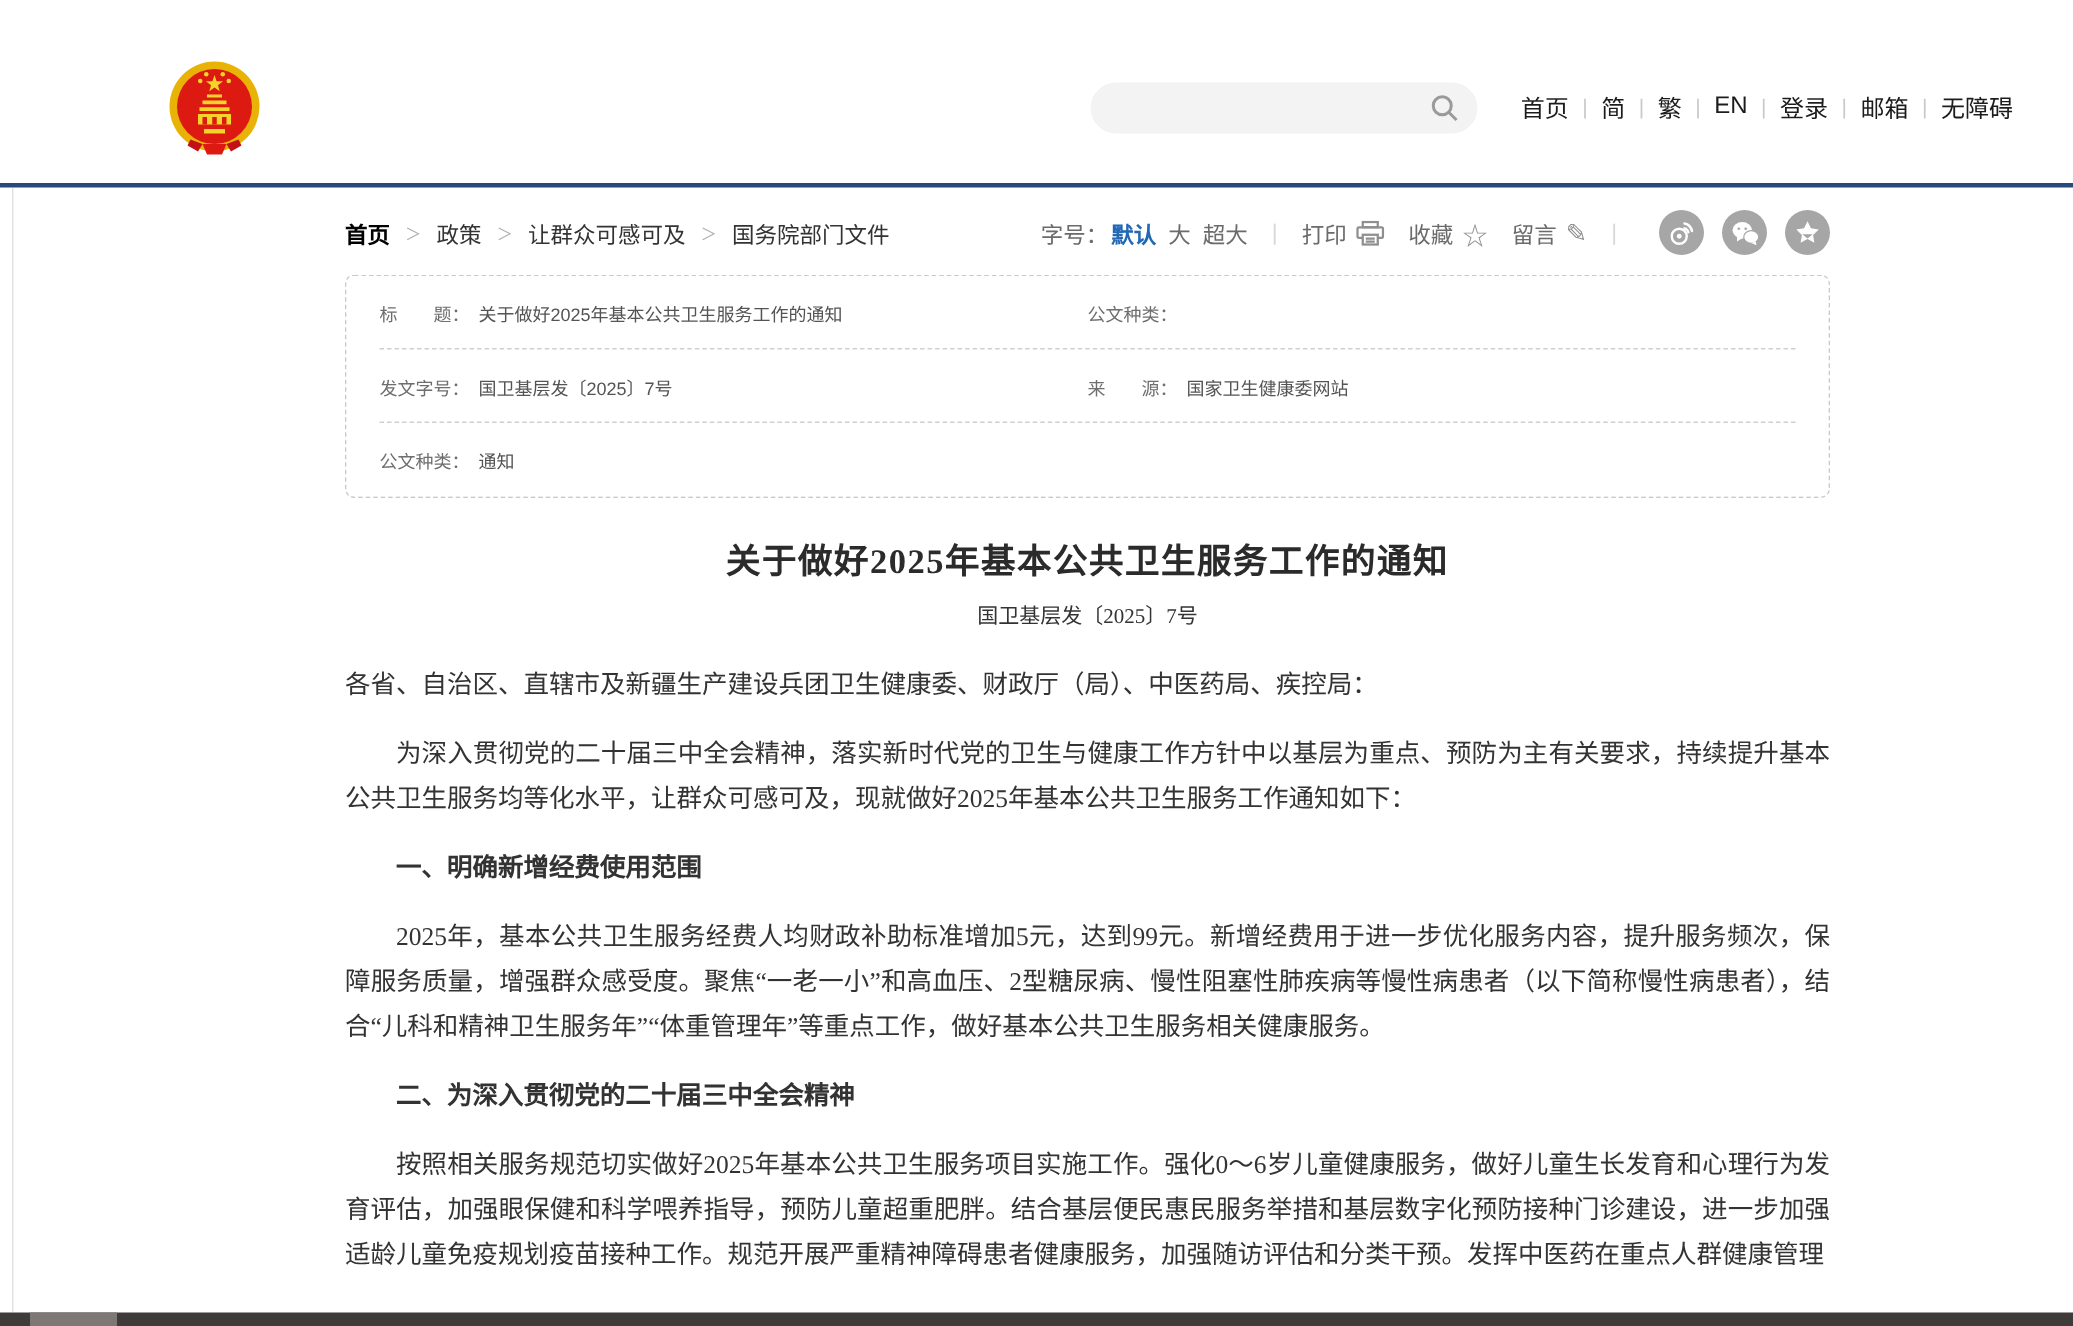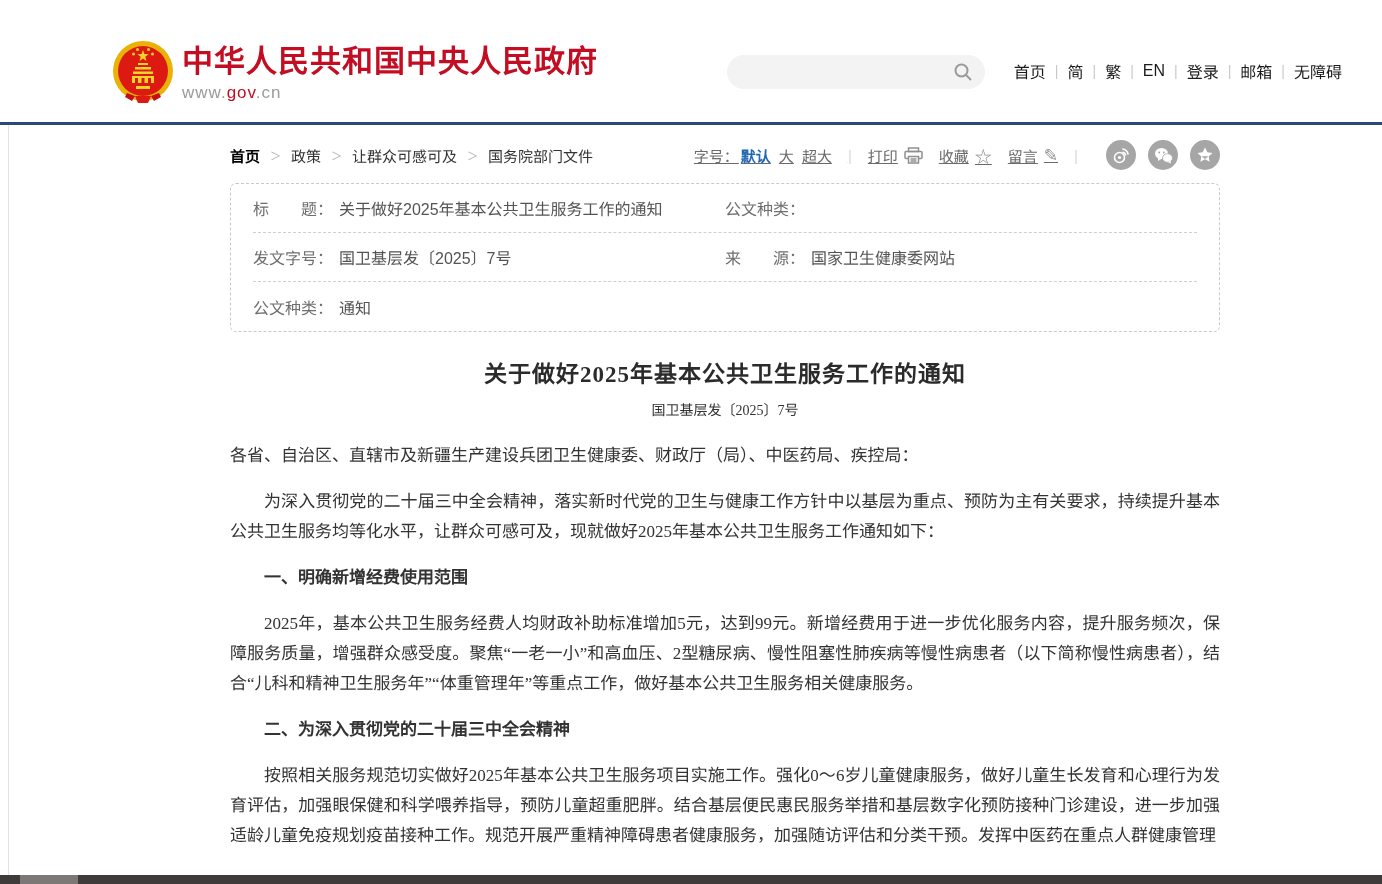--- a/index.html
+++ b/index.html
@@ -29,35 +29,35 @@
 
   
   .content { position:absolute; left:230px; top:140px; width:990px; }
 
   .crumb-row { display:flex; justify-content:space-between; align-items:center; height:30px; }
   .breadcrumb { display:flex; align-items:center; font-size:15px; color:#333; }
   .breadcrumb .crumb { cursor:pointer; white-space:nowrap; }
   .breadcrumb .crumb-home { font-weight:bold; color:#000; }
   .breadcrumb .crumb-sep { color:#b0b0b0; font-size:11px; margin:0 10px; }
 
-  .doc-toolbar { display:flex; align-items:center; font-size:15px; color:#6b6b6b;text-decoration:underline; }
+  .doc-toolbar { display:flex; align-items:center; font-size:15px; color:#6b6b6b; }
   .doc-toolbar .fs-label { color:#6b6b6b; }
   .doc-toolbar .fs-opt { margin-left:8px; cursor:pointer; color:#6b6b6b; }
   .doc-toolbar .fs-default { color:#2268b3; font-weight:bold; }
   .doc-toolbar .tb-divider { color:#d8d8d8; margin:0 16px; }
   .tool-item { display:flex; align-items:center; margin-right:16px; cursor:pointer; color:#6b6b6b; }
   .tool-item:last-child { margin-right:0; }
   .tool-item .tool-icon { margin-left:6px; display:inline-flex; align-items:center; }
   .glyph-icon { font-size:17px; color:#8f8f8f; }
   .share-group { display:flex; align-items:center; margin-left:8px; }
   .share-circle { width:30px; height:30px; border-radius:50%; background:#a6a6a6; margin-left:12px; cursor:pointer; display:flex; align-items:center; justify-content:center; }
 
   
   .meta-box { margin-top:13px; border:1px dashed #c9c9c9; border-radius:6px; padding:0 22px; }
-  .meta-row { display:flex; align-items:center; min-height:49px; border-bottom:1px dashed #cfcfcf; font-size:16px; }
+  .meta-row { display:flex; align-items:center; min-height:49px; border-bottom:1px dashed #cfcfcf; font-size:12px; }
   .meta-row:last-child { border-bottom:none; }
   .meta-cell { width:50%; display:flex; align-items:center; }
   .meta-label { color:#6e6e6e; white-space:pre; flex-shrink:0; }
   .meta-value { color:#545454; margin-left:6px; }
 
   
   .doc-title { margin-top:23px; text-align:center; font-family:"Liberation Serif", serif; font-size:23px; font-weight:bold; color:#2b2b2b; letter-spacing:1px; }
   .doc-number { margin-top:10px; text-align:center; font-family:"Liberation Serif", serif; font-size:14px; color:#333; }
   .doc-body { margin-top:22px; font-family:"Liberation Serif", serif; font-size:17px; color:#333; line-height:30px; text-align:justify; }
   .doc-body p { margin:16px 0; text-indent:2em; }
@@ -92,24 +92,20 @@
         <rect x="24" y="38" width="3" height="5" fill="#dd1a12"></rect>
         <rect x="30.5" y="38" width="3" height="5" fill="#dd1a12"></rect>
         <rect x="37" y="38" width="3" height="5" fill="#dd1a12"></rect>
         <rect x="25" y="46" width="14" height="3" fill="#f5d328"></rect>
         <polygon fill="#dd1a12" points="24,56 40,56 37,63 27,63"></polygon>
         <polygon fill="#c21016" points="16,53 24,56 21,61 14,57"></polygon>
         <polygon fill="#c21016" points="48,53 40,56 43,61 50,57"></polygon>
       </svg>
     </div>
 
-    <div class="site-text">
-      <div class="site-title">中华人民共和国中央人民政府</div>
-      <div class="site-url"><span class="gray">www.</span><span class="red">gov</span><span class="gray">.cn</span></div>
-    </div>
 
     <div class="search-box">
       <input type="text" value="" style="">
       <svg class="search-icon" viewBox="0 0 20 20" fill="none" stroke="#9a9a9a" stroke-width="2">
         <circle cx="8.5" cy="8.5" r="6"></circle>
         <line x1="13" y1="13" x2="18" y2="18"></line>
       </svg>
     </div>
 
     <nav class="top-nav">

